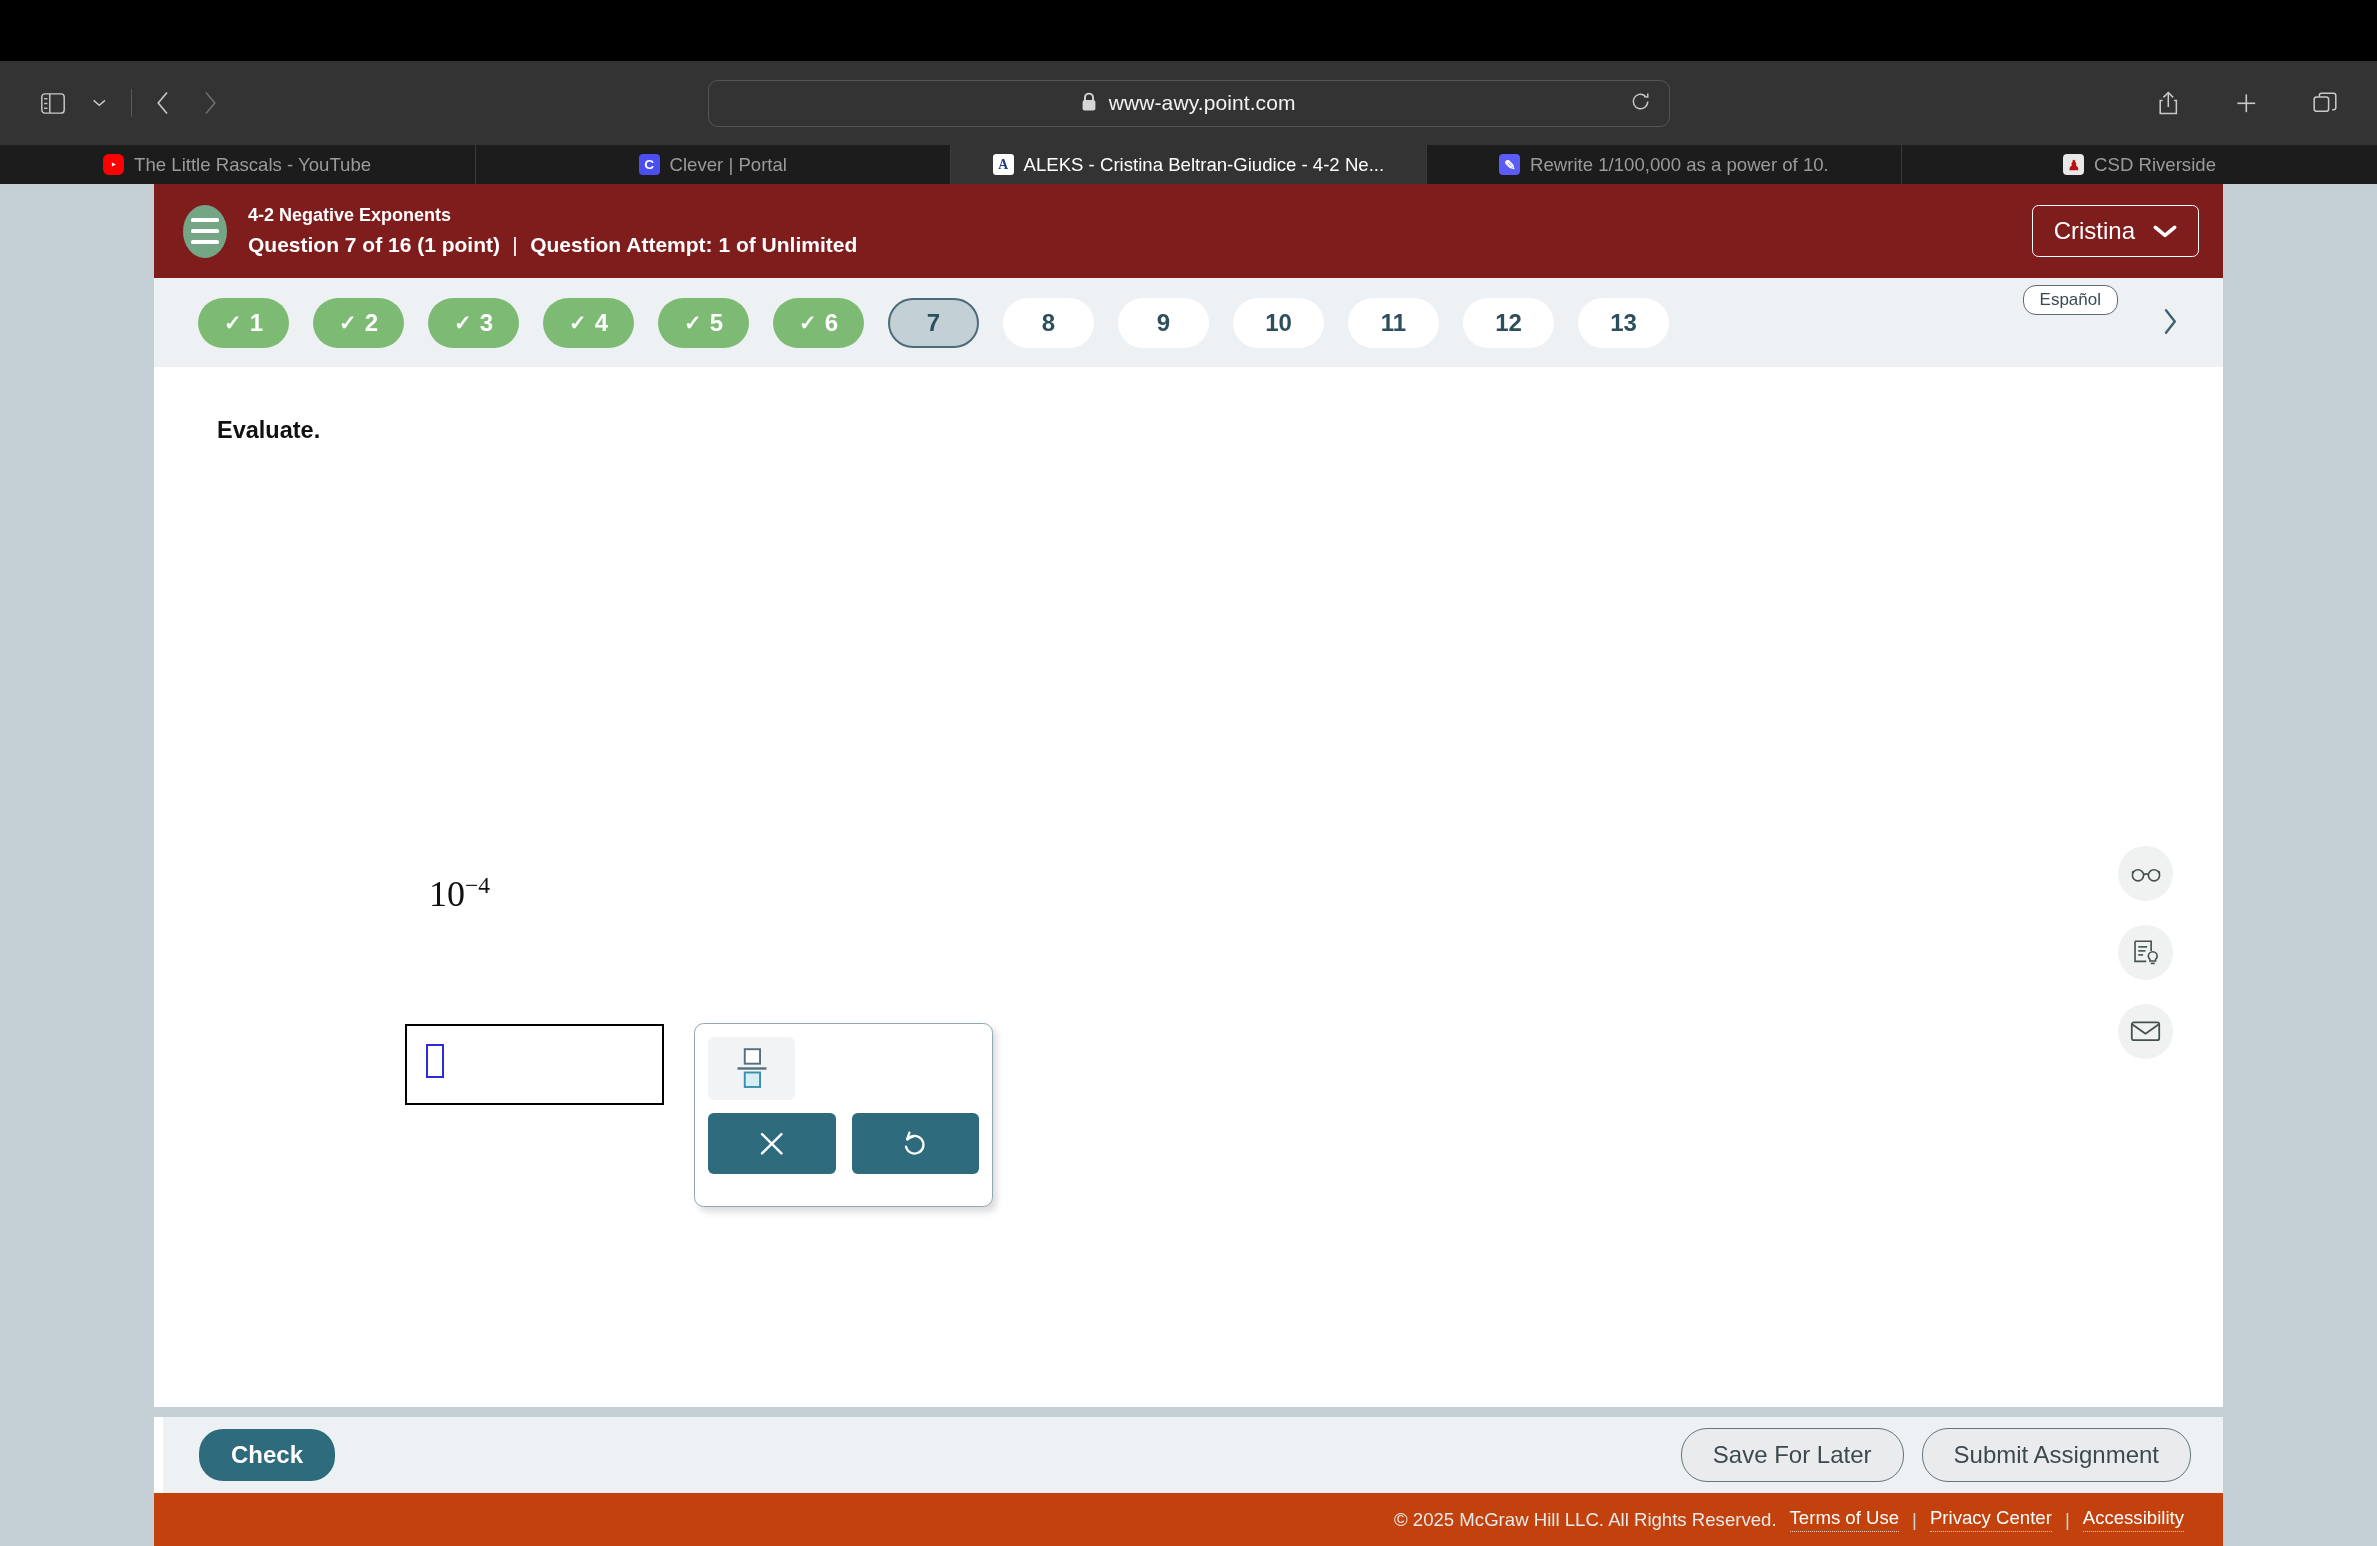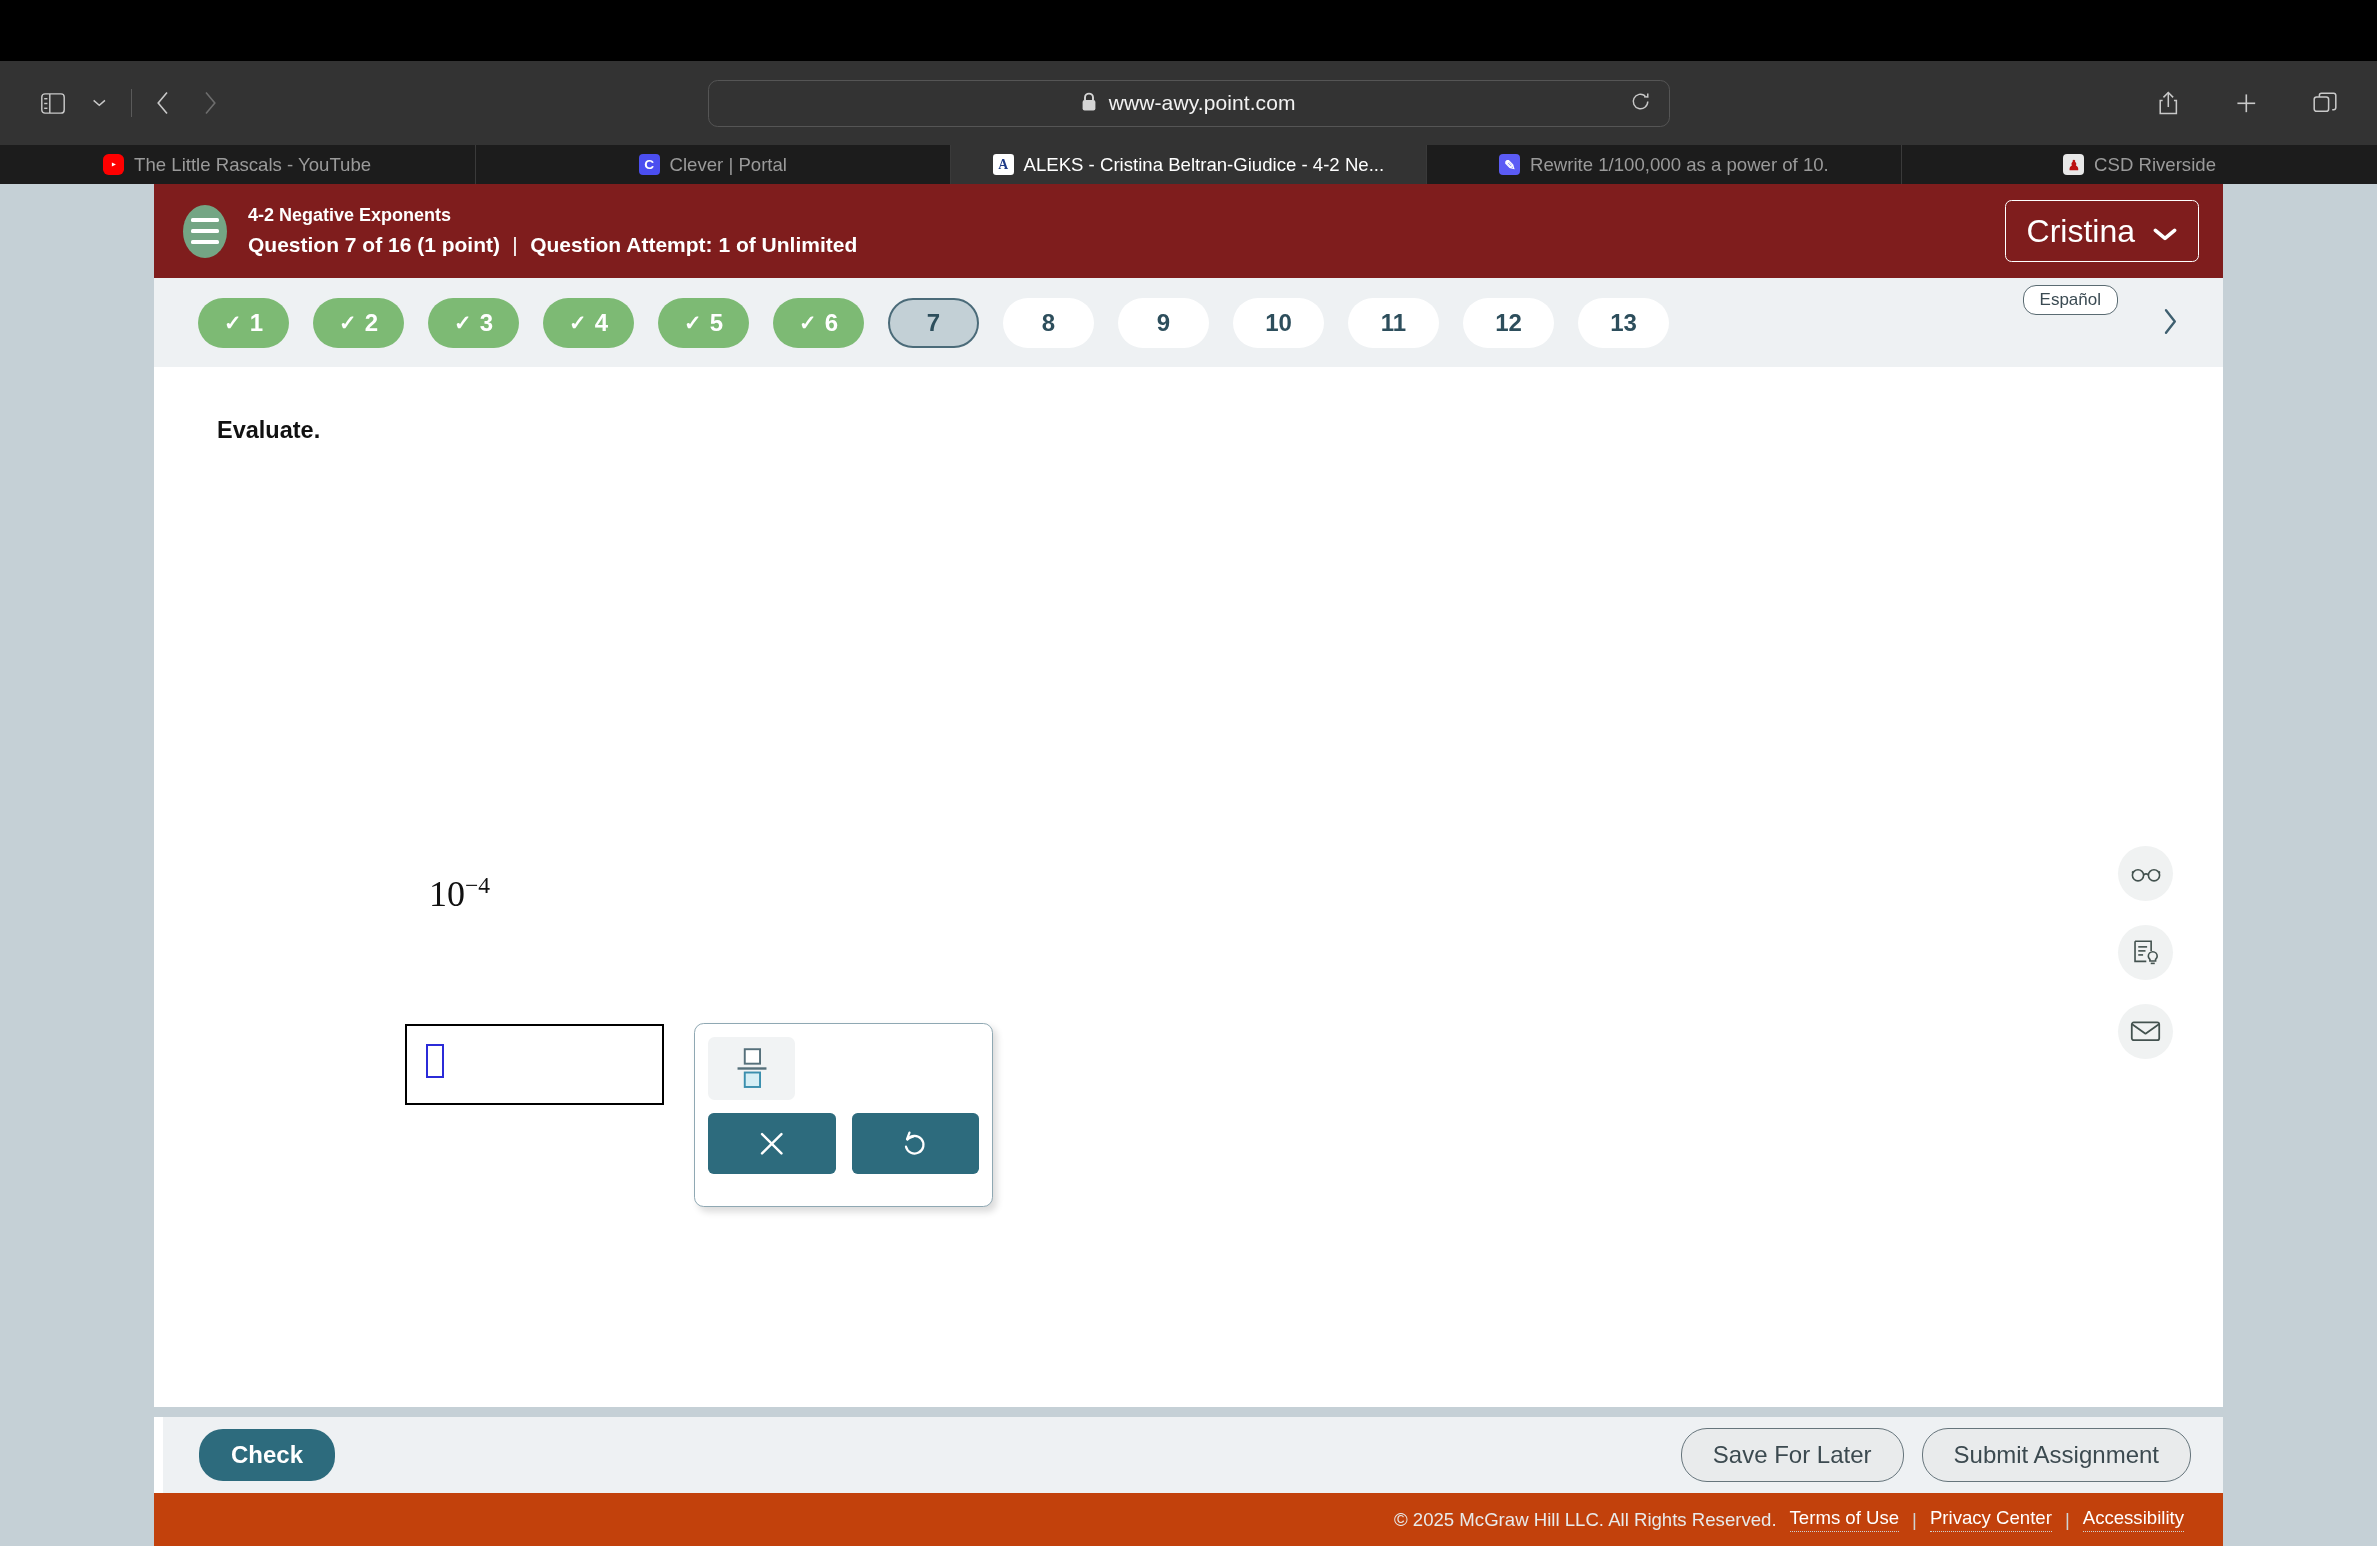--- a/index.html
+++ b/index.html
@@ -113,21 +113,21 @@
   .hamburger span { display: block; width: 27.5px; height: 4px; background: #ffffff; border-radius: 1.6px; }
   .header-text { margin-left: 21px; color: #ffffff; }
   .header-title { font-size: 18px; font-weight: bold; margin-bottom: 6.5px; }
   .header-sub { font-size: 21px; font-weight: bold; }
   .header-sub .sep { font-weight: normal; padding: 0 6.5px; }
   .user-menu {
     margin-left: auto;
     border: 1.6px solid #ffffff; border-radius: 6.5px;
     padding: 11.3px 21px;
     display: flex; align-items: center; gap: 18px;
-    color: #ffffff; font-size: 32px;
+    color: #ffffff; font-size: 24px;
   }
 
   
   .qnav {
     height: 89px;
     background: #eef1f3;
     display: flex; align-items: center;
     padding-left: 44px;
     position: relative;
   }

